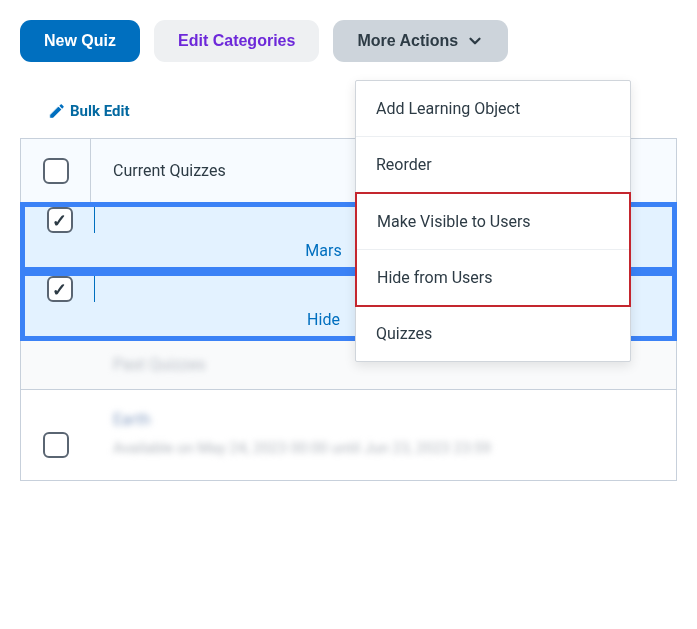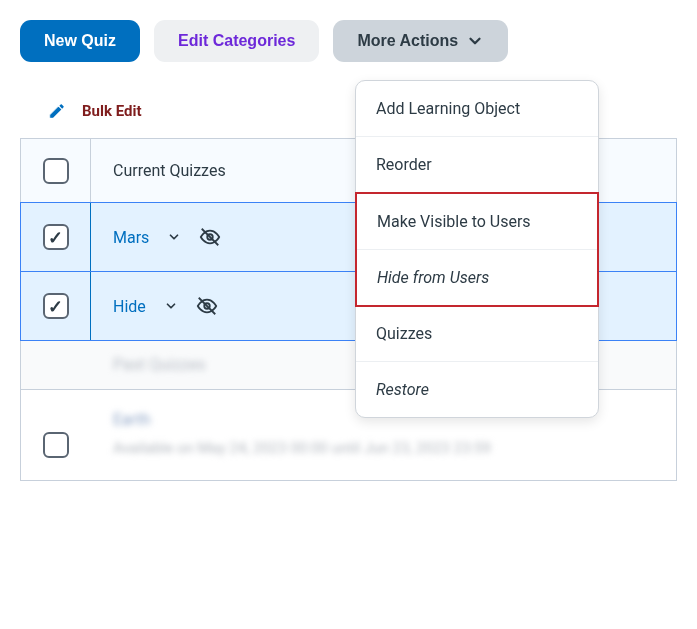--- a/index.html
+++ b/index.html
@@ -47,22 +47,22 @@
       height: 18px;
       stroke: #2d3b45;
       stroke-width: 3;
       fill: none;
       stroke-linecap: round;
       stroke-linejoin: round;
     }
     .bulk-edit {
       display: inline-flex;
       align-items: center;
-      gap: 16px;
-      color: #7f1d1d;
+      gap: 4px;
+      color: #0369a1;
       font-weight: 700;
       font-size: 15px;
       cursor: pointer;
       margin-left: 28px;
       margin-bottom: 18px;
     }
     .bulk-edit-icon {
       width: 18px;
       height: 18px;
       fill: #006fbf;
@@ -78,23 +78,24 @@
       align-items: center;
     }
     .data-row {
       display: flex;
       align-items: center;
       min-height: 70px;
       border-bottom: 1px solid #c7d0db;
     }
     .data-row.selected {
       background: #e3f2ff;
-      border: 1px solid #3b82f6;
+      border: 5px solid #3b82f6;
       margin: -1px;
       position: relative;
+      flex-direction: column;
     }
     .checkbox-cell {
       width: 70px;
       display: flex;
       justify-content: center;
       align-items: center;
       border-right: 1px solid #c7d0db;
       align-self: stretch;
     }
     .data-row.selected .checkbox-cell {
@@ -183,37 +184,36 @@
       color: #b3b8bf;
       font-size: 15px;
       filter: blur(3px);
       user-select: none;
       margin-top: 10px;
     }
     .dropdown {
       position: absolute;
       top: 80px;
       left: 355px;
-      width: 244px;
+      width: 276px;
       background: #fff;
       border: 1px solid #d0d5db;
       box-shadow: 0 4px 12px rgba(0,0,0,0.1);
-      border-radius: 10px;
+      border-radius: 2px;
       z-index: 10;
     }
     .dropdown-item {
       padding: 18px 20px;
       font-size: 16px;
       color: #2d3b45;
       cursor: pointer;
       border-bottom: 1px solid #eceff2;
     }
     .dropdown-item:last-child {
       border-bottom: none;
-      font-style: italic;
     }
     .dropdown-highlight {
       border: 2px solid #c4262e;
       margin: -1px;
     }
     .dropdown-highlight .dropdown-item:first-child {
       border-bottom: 1px solid #eceff2;
     }
   </style>
 </head>
@@ -303,17 +303,16 @@
 </div>
 
 <div class="dropdown">
   <div class="dropdown-item">Add Learning Object</div>
   <div class="dropdown-item">Reorder</div>
   <div class="dropdown-highlight">
     <div class="dropdown-item">Make Visible to Users</div>
     <div class="dropdown-item">Hide from Users</div>
   </div>
   <div class="dropdown-item">Quizzes</div>
-  <div class="dropdown-item">Restore</div>
 </div>
 
 
 
 
 </body></html>

